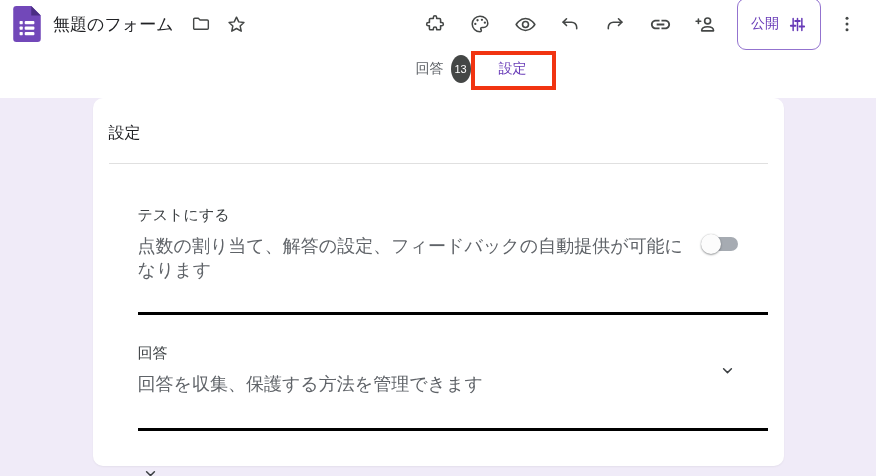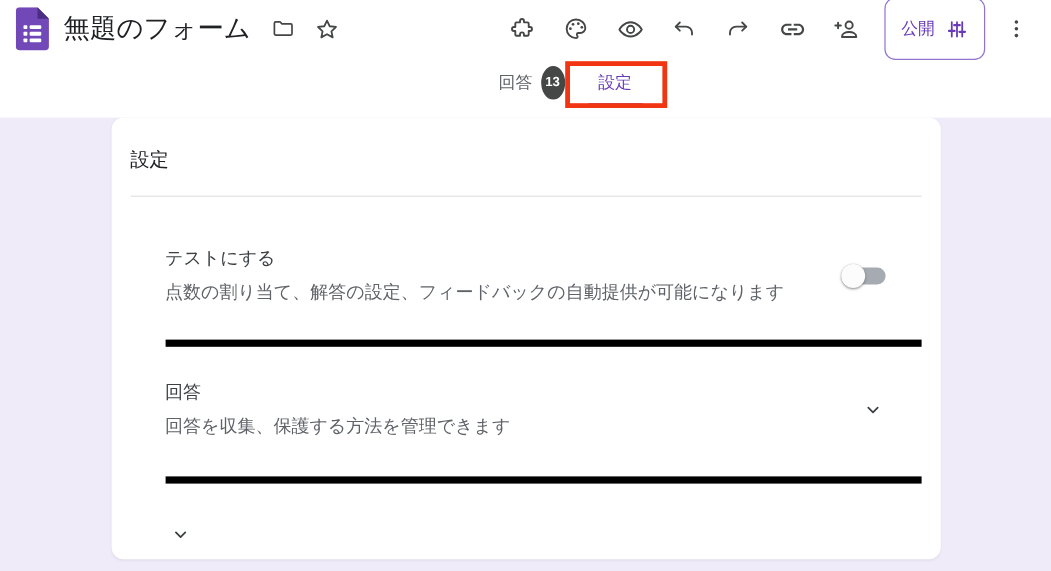--- a/index.html
+++ b/index.html
@@ -6,21 +6,21 @@
   html,body { margin:0; padding:0; }
   body {
     width:876px; height:476px; overflow:hidden;
     font-family:"Liberation Sans","DejaVu Sans",sans-serif;
     background:#fff; color:#202124;
   }
 
   
   .appbar { height:48px; display:flex; align-items:center; padding:0 14px 0 13px; background:#fff; }
   .logo-wrap { width:28px; height:36px; flex:0 0 auto; }
-  .doc-title { font-size:22px; color:#202124; margin-left:12px; white-space:nowrap; }
+  .doc-title { font-size:17px; color:#202124; margin-left:12px; white-space:nowrap; }
   .title-icon { margin-left:8px; }
   .icon-btn {
     width:38px; height:38px; display:flex; align-items:center; justify-content:center;
     background:transparent; border:none; border-radius:50%; padding:0; cursor:pointer; flex:0 0 auto;
   }
   .actions { margin-left:auto; display:flex; align-items:center; gap:7px; }
   .ic { stroke:var(--icon-gray,#444746); fill:none; stroke-width:1.7; stroke-linecap:round; stroke-linejoin:round; }
   .ic-fill { fill:var(--icon-gray,#444746); }
   .publish-btn {
     display:flex; align-items:center; gap:9px; height:52px; padding:0 13px;
@@ -29,45 +29,45 @@
   }
 
   
   .tabbar { height:42px; background:#fff; display:flex; justify-content:center; }
   .tabs { display:flex; align-items:stretch; transform:translateX(33px); }
   .tab { position:relative; display:flex; align-items:center; padding:0 14px; font-size:14px; color:#5f6368; cursor:pointer; }
   .tab.active { color:var(--accent,#673ab7); }
   .tab-underline { position:absolute; left:3px; right:3px; bottom:0; height:4px; background:var(--accent,#673ab7); border-radius:4px 4px 0 0; }
   .badge {
     width:20px; height:28px; border-radius:50%; background:var(--badge-bg,#444746);
-    color:#fff; font-size:11px; font-weight:bold; display:flex; align-items:center; justify-content:center; margin-left:7px;
+    color:#fff; font-size:11px; font-weight:normal; display:flex; align-items:center; justify-content:center; margin-left:7px;
   }
   .annotation-box {
     position:absolute; left:-14px; right:-15px; top:3px; bottom:0;
     border:4px solid var(--annotation,#f13411); pointer-events:none;
   }
 
   
   .main { height:386px; background:var(--page-bg,#f0ebf8); }
   .card {
     width:691px; height:368px; margin:8px auto 0; background:#fff; border-radius:10px;
     box-shadow:0 1px 2px rgba(0,0,0,.05);
   }
   .card-head {
     margin:0 16px; padding:25px 0 19px; font-size:16px; color:#202124;
     border-bottom:1px solid #e0e0e0;
   }
   .sections { margin:0 16px 0 45px; }
-  .section { display:flex; align-items:center; border-bottom:6px solid #000000; }
+  .section { display:flex; align-items:center; border-bottom:3px solid #000000; }
   .section:last-child { border-bottom:none; }
   .section.quiz { padding:42px 0 30px; }
   .section.row { padding:29px 0 32px; }
   .sec-text { flex:1; }
   .sec-title { font-size:15px; color:#3c4043; }
-  .sec-desc { font-size:15px; color:#5f6368; margin-top:9px; }
+  .sec-desc { font-size:18px; color:#5f6368; margin-top:9px; }
 
   .switch { position:relative; width:37px; height:20px; margin-right:30px; cursor:pointer; flex:0 0 auto; }
   .switch .track { position:absolute; left:4px; top:3px; width:33px; height:14px; border-radius:7px; background:#a6abb2; }
   .switch .thumb { position:absolute; left:0; top:0; width:20px; height:20px; border-radius:50%; background:#fcfcfc; box-shadow:0 1px 2px rgba(60,64,67,.5), 0 0 1px rgba(60,64,67,.3); }
 
   .chev-btn { width:26px; height:26px; margin-right:27px; display:flex; align-items:center; justify-content:center; background:transparent; border:none; padding:0; cursor:pointer; flex:0 0 auto; }
 </style>
 </head>
 <body>
 

